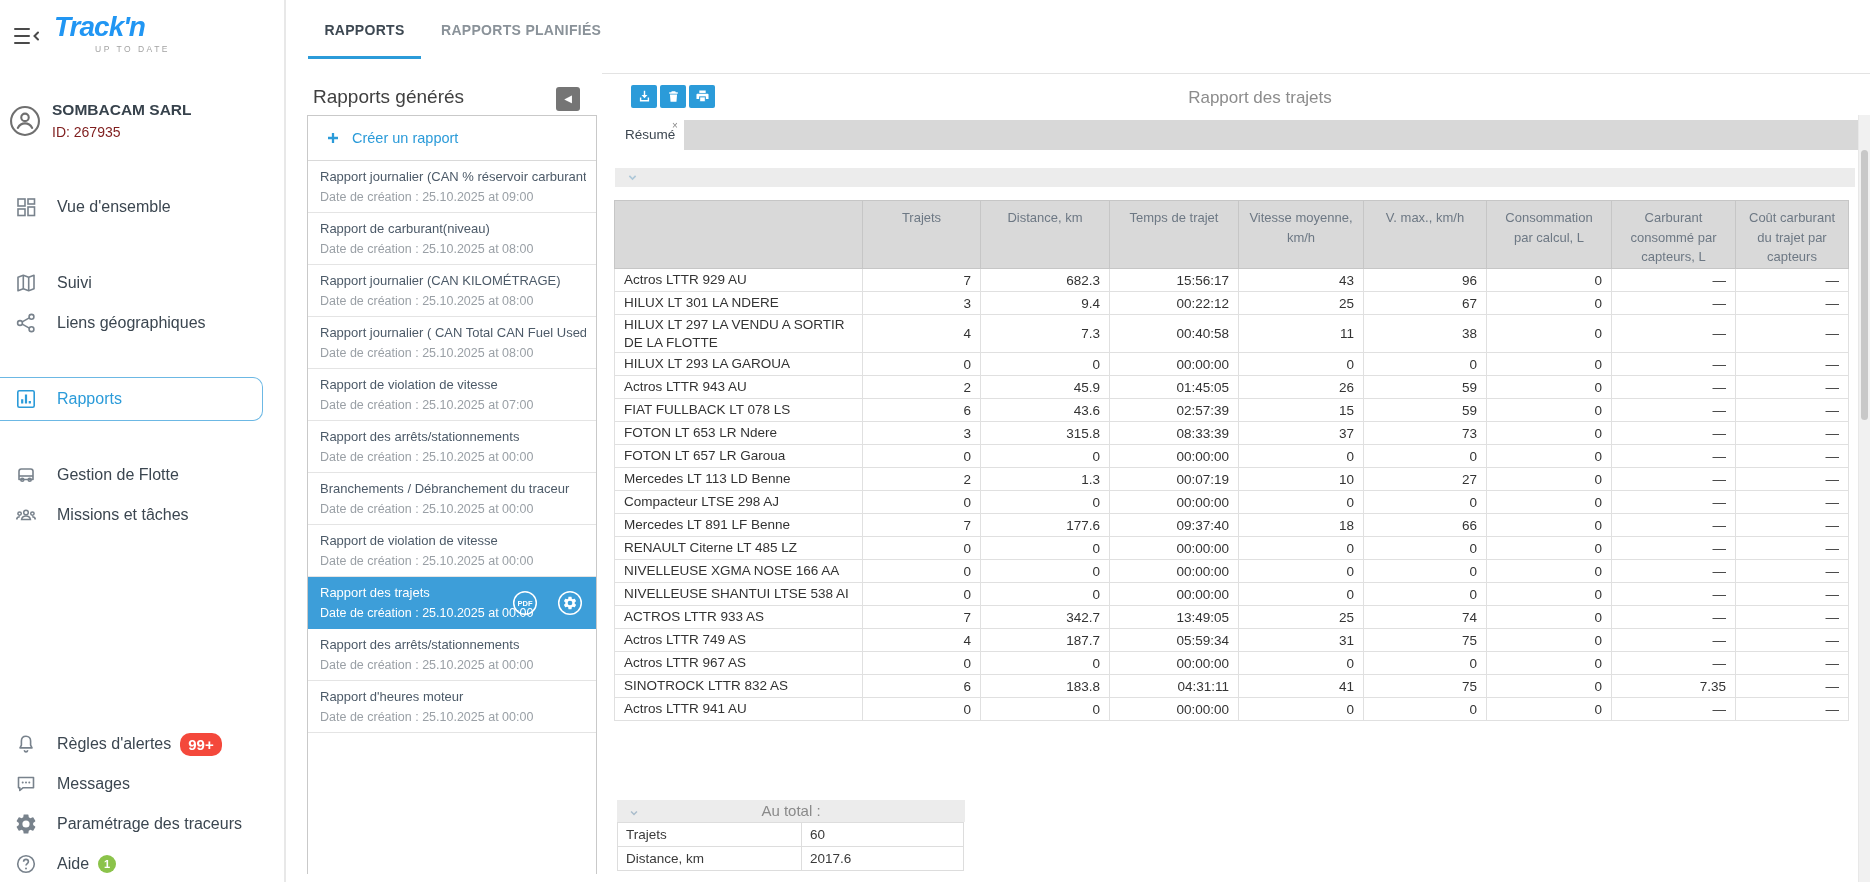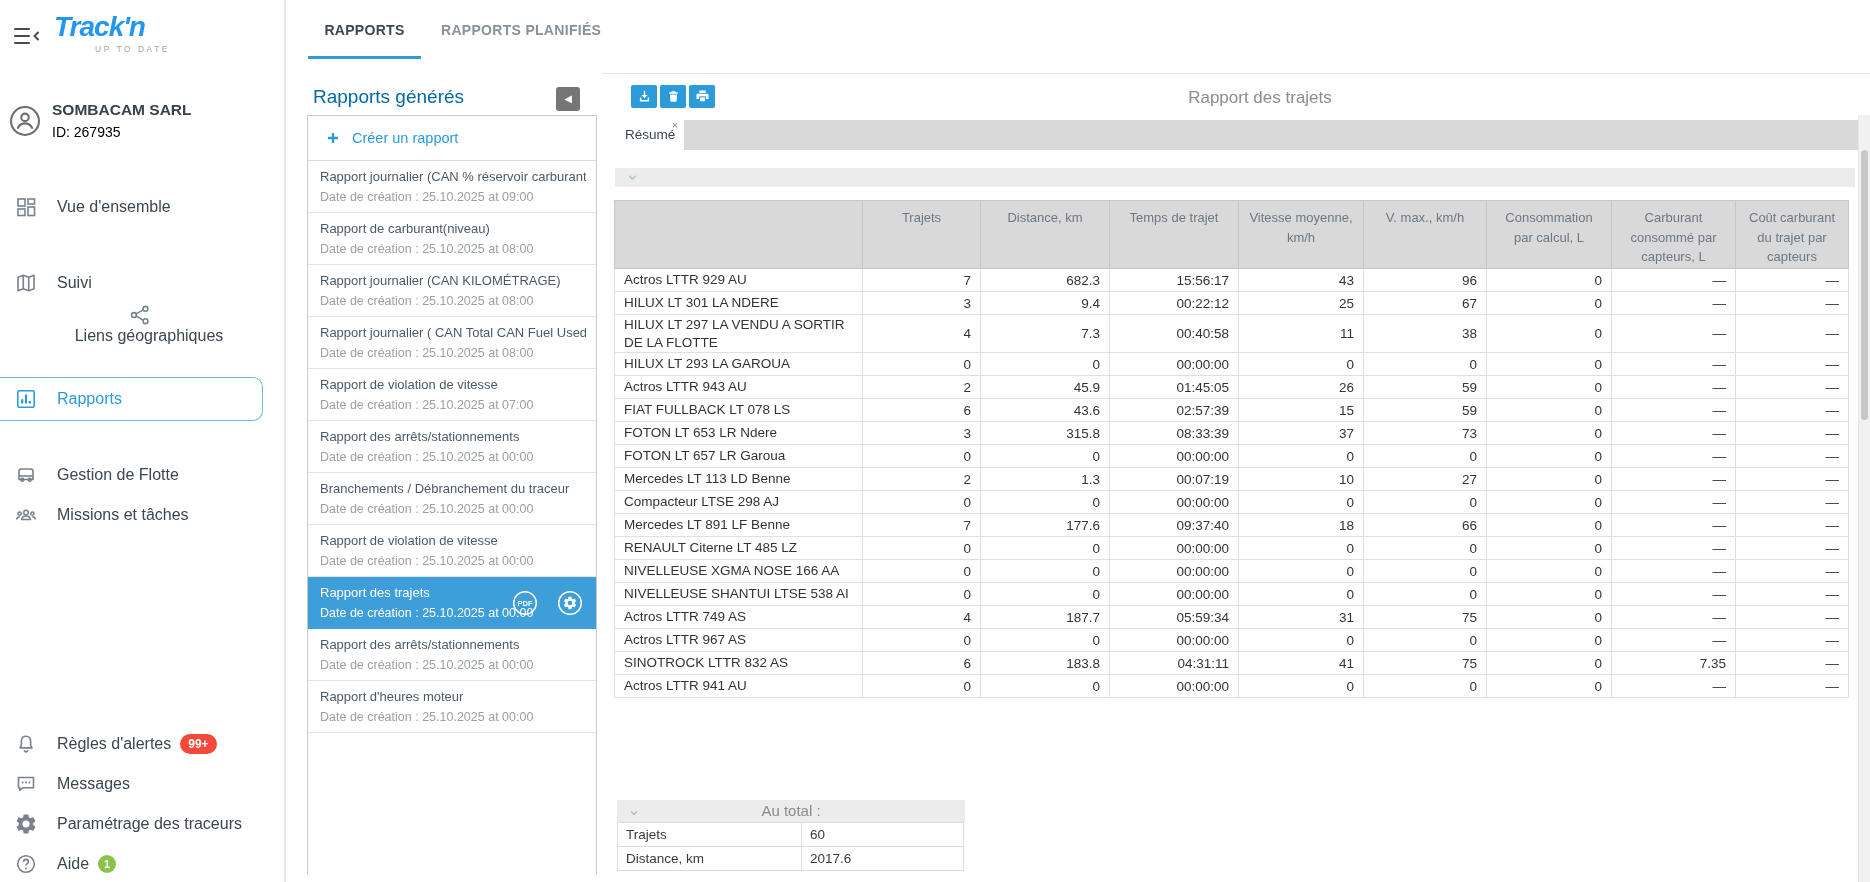--- a/index.html
+++ b/index.html
@@ -11,50 +11,50 @@
   .app{position:relative;width:1870px;height:882px;overflow:hidden;background:#fff;}
 
   
   .sidebar{position:absolute;left:0;top:0;bottom:0;width:286px;background:#fff;border-right:2px solid #e8e8e8;}
   .hamburger{position:absolute;left:13px;top:25px;width:27px;height:22px;background:none;border:none;cursor:pointer;}
   .logo{position:absolute;left:54px;top:12px;width:116px;}
   .logo-brand{display:block;font-size:28px;font-style:italic;font-weight:bold;color:var(--logo);letter-spacing:-1px;line-height:1.1;}
   .logo-tag{display:block;text-align:right;font-size:8.5px;letter-spacing:2.5px;color:#a3a3a3;margin-top:1px;}
   .user-avatar{position:absolute;left:7px;top:103px;width:36px;height:36px;}
   .user-name{position:absolute;left:52px;top:101px;font-size:15.5px;font-weight:bold;color:#37424c;}
-  .user-id{position:absolute;left:52px;top:124px;font-size:14px;color:#000000;}
+  .user-id{position:absolute;left:52px;top:124px;font-size:14px;color:#7f1d1d;}
   .nav{position:absolute;inset:0;}
   .nav-item{position:absolute;left:0;right:0;height:40px;display:flex;align-items:center;padding-left:14px;cursor:pointer;}
   .nav-item .icon{width:24px;height:24px;margin-right:19px;color:#78828c;flex:0 0 24px;}
   .nav-item .icon svg{width:24px;height:24px;display:block;}
   .nav-label{font-size:16px;color:#3b4650;white-space:nowrap;}
   .nav-item.active{right:21px;height:44px;border:1px solid #6cb8e4;border-left:none;border-radius:0 10px 10px 0;}
   .nav-item.active .icon{color:var(--accent);}
   .nav-item.active .nav-label{color:var(--accent);}
   .nav-item:nth-child(1){top:187px;} .nav-item:nth-child(2){top:263px;}
-  .nav-item:nth-child(3){top:303px;flex-direction:column;} .nav-item:nth-child(4){top:377px;}
+  .nav-item:nth-child(3){top:303px;} .nav-item:nth-child(4){top:377px;}
   .nav-item:nth-child(5){top:455px;} .nav-item:nth-child(6){top:495px;}
   .nav-item:nth-child(7){top:724px;} .nav-item:nth-child(8){top:764px;}
   .nav-item:nth-child(9){top:804px;} .nav-item:nth-child(10){top:844px;}
   .badge{margin-left:9px;color:#fff;font-weight:bold;}
-  .badge-red{background:var(--badge-red);border-radius:10px;font-size:12px;padding:3px 8px;}
+  .badge-red{background:var(--badge-red);border-radius:10px;font-size:15px;padding:3px 8px;}
   .badge-green{background:var(--badge-green);border-radius:50%;font-size:11px;width:18px;height:18px;line-height:18px;text-align:center;}
 
   
   .topbar{position:absolute;left:288px;top:0;right:0;height:73px;background:#fff;}
   .top-tabs{position:absolute;left:20px;top:0;height:59px;display:flex;align-items:center;}
   .top-tab{font-size:14px;font-weight:bold;letter-spacing:.3px;cursor:pointer;}
   .top-tab.active{width:113px;text-align:center;color:#3d4852;}
   .top-tab.inactive{margin-left:20px;color:#8a9299;}
   .tab-underline{position:absolute;left:20px;top:56px;width:113px;height:3px;background:var(--accent);}
   .main-divider{position:absolute;left:602px;top:73px;right:0;height:1px;background:#e3e3e3;}
 
   
   .midpanel{position:absolute;left:288px;top:73px;width:312px;bottom:0;background:#fff;}
-  .panel-title{position:absolute;left:25px;top:13px;font-size:19px;color:#0369a1;}
+  .panel-title{position:absolute;left:25px;top:13px;font-size:19px;color:#404040;}
   .panel-back{position:absolute;left:268px;top:14px;width:24px;height:24px;background:#757575;border:none;border-radius:3px;color:#fff;font-size:10px;line-height:24px;text-align:center;cursor:pointer;}
   .list-box{position:absolute;left:19px;top:42px;width:290px;bottom:8px;border:1px solid #c9c9c9;border-bottom:none;background:#fff;overflow:hidden;}
   .create-row{height:45px;border-bottom:1px solid #d9d9d9;display:flex;align-items:center;padding-left:17px;cursor:pointer;}
   .create-row .plus{width:16px;height:16px;margin-right:11px;color:var(--accent);}
   .create-label{font-size:14.5px;color:var(--accent);}
   .report-item{position:relative;height:52px;border-bottom:1px solid #e4e4e4;padding:8px 10px 0 12px;cursor:pointer;}
   .ri-title{font-size:13px;color:#4c5a68;white-space:nowrap;overflow:hidden;}
   .ri-date{font-size:12.5px;color:#9aa0a6;margin-top:6px;white-space:nowrap;}
   .report-item.selected{background:var(--sel);border-bottom-color:var(--sel);}
   .report-item.selected .ri-title,.report-item.selected .ri-date{color:#fff;}
@@ -583,20 +583,31 @@
             <td class="num bg-blue">0</td>
             <td class="num bg-blue">0</td>
             <td class="num bg-blue">00:00:00</td>
             <td class="num bg-blue">0</td>
             <td class="num bg-blue">0</td>
             <td class="num">0</td>
             <td class="num bg-blue">—</td>
             <td class="num">—</td>
           </tr>
           <tr>
+            <td class="veh">ACTROS LTTR 933 AS</td>
+            <td class="num">7</td>
+            <td class="num">342.7</td>
+            <td class="num">13:49:05</td>
+            <td class="num">25</td>
+            <td class="num">74</td>
+            <td class="num">0</td>
+            <td class="num bg-blue">—</td>
+            <td class="num">—</td>
+          </tr>
+          <tr>
             <td class="veh">Actros LTTR 749 AS</td>
             <td class="num">4</td>
             <td class="num">187.7</td>
             <td class="num">05:59:34</td>
             <td class="num">31</td>
             <td class="num">75</td>
             <td class="num">0</td>
             <td class="num bg-blue">—</td>
             <td class="num">—</td>
           </tr>

